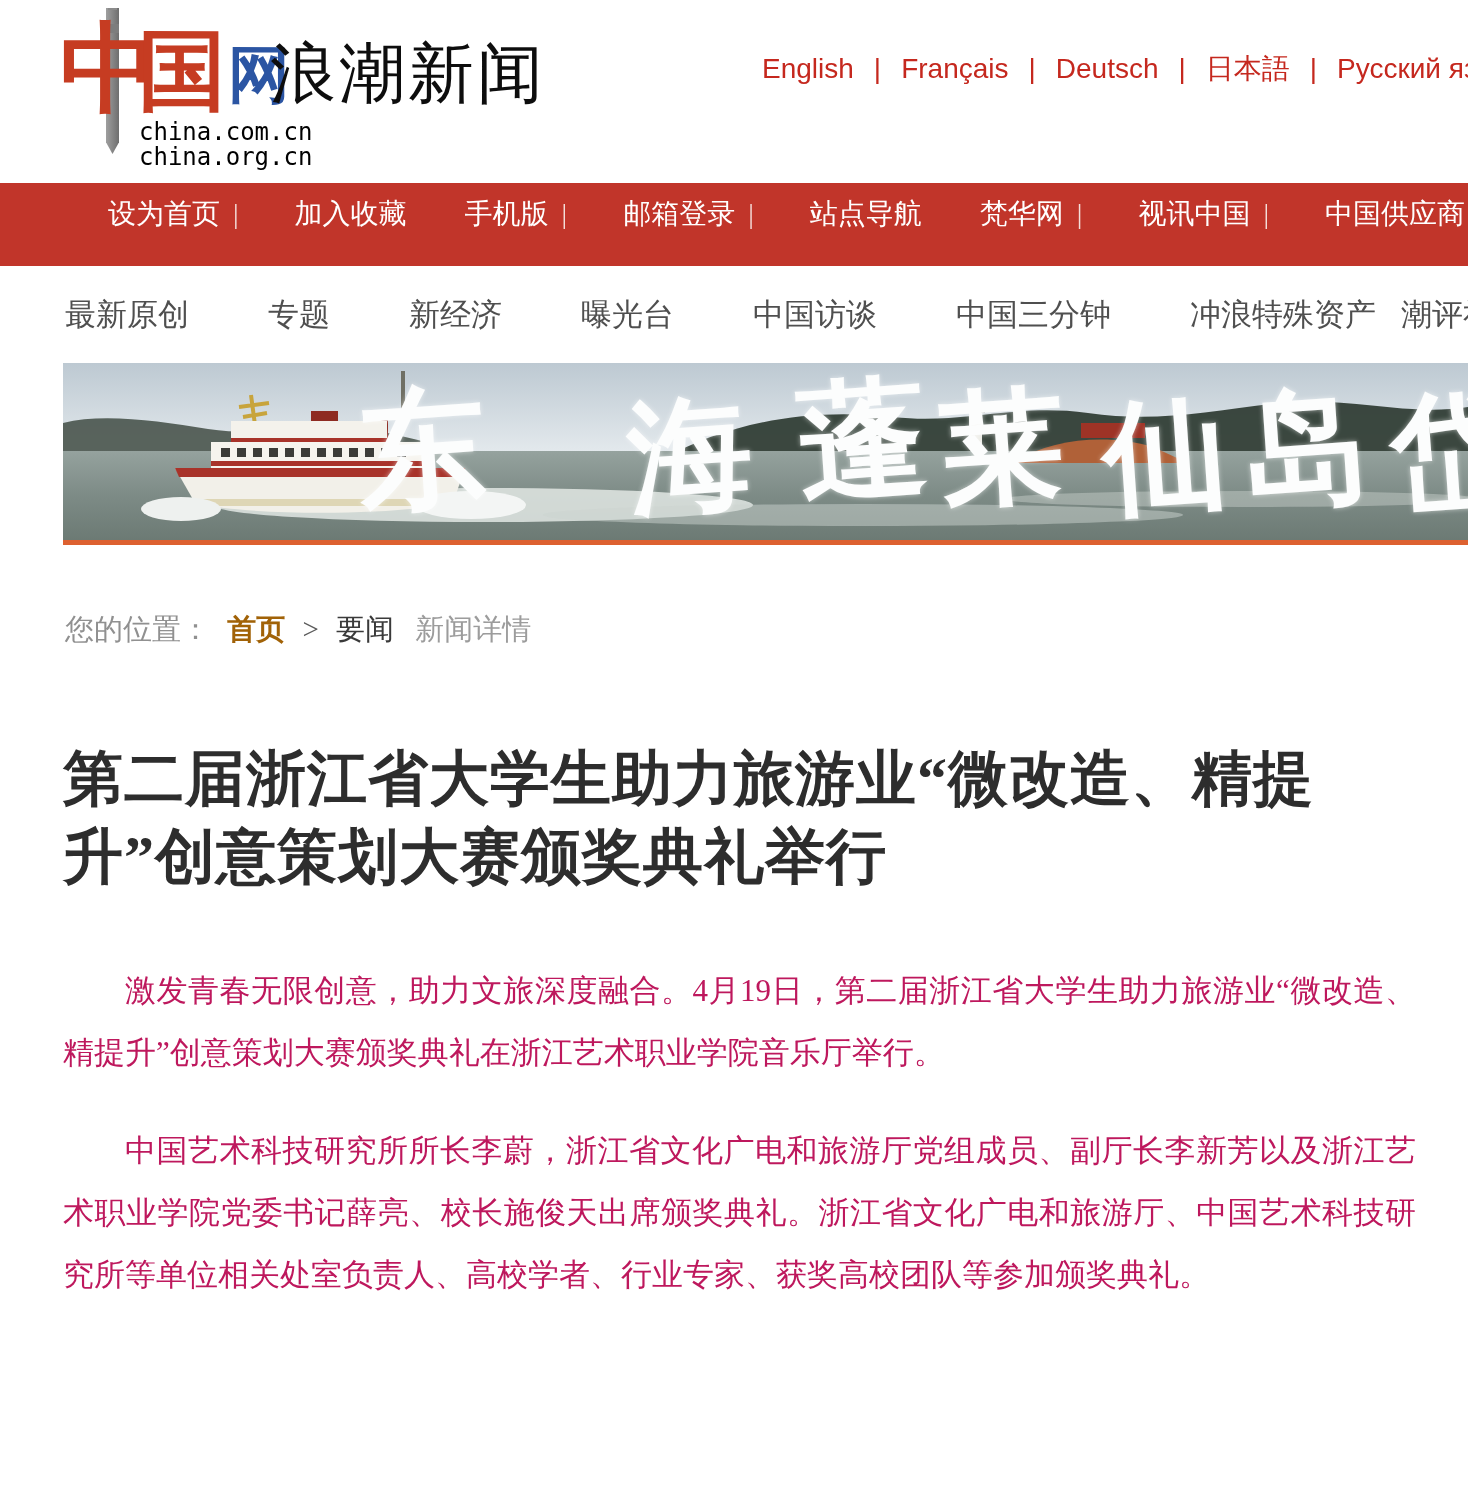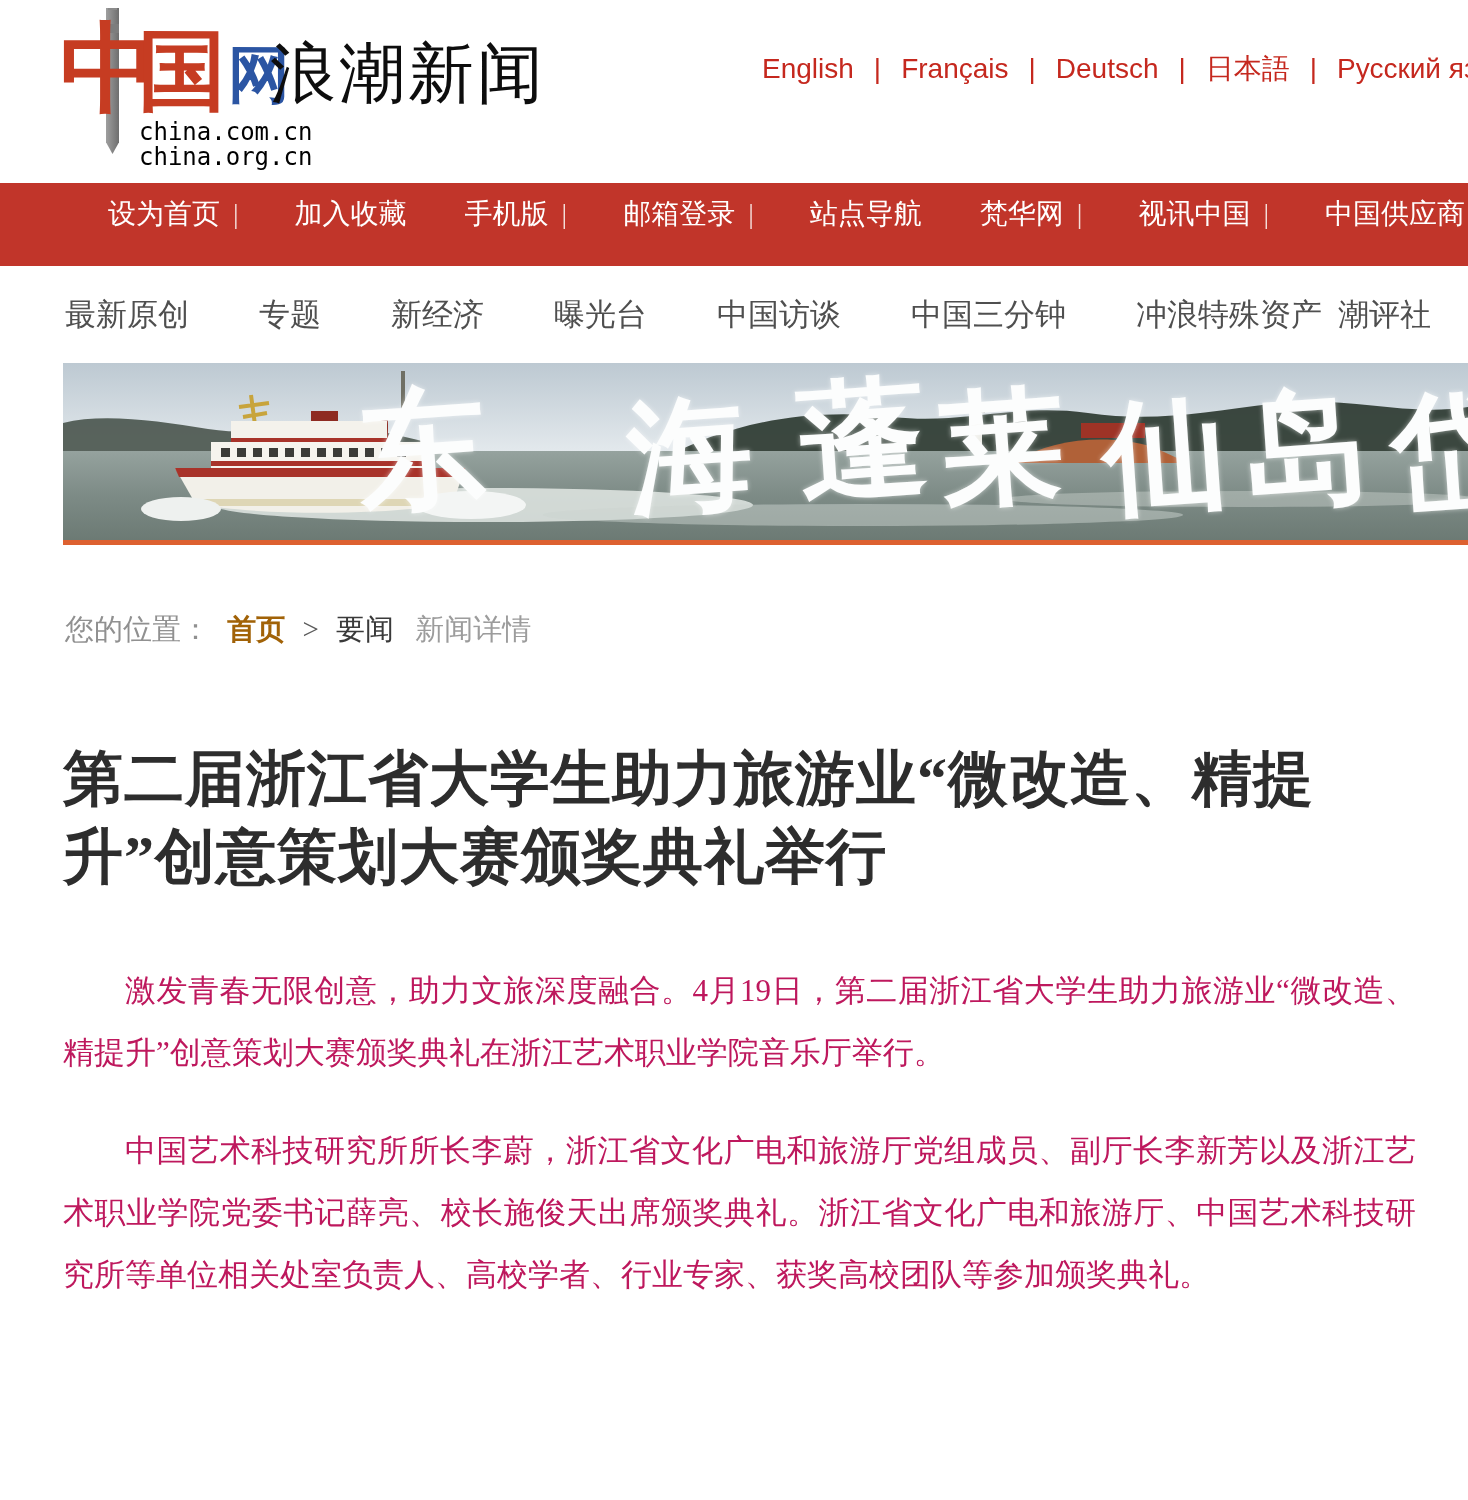--- a/index.html
+++ b/index.html
@@ -30,21 +30,21 @@
 
   
   .red-bar { height:83px; background:#c1352a; padding:12px 0 0 65px; color:#fff;
              font-size:28px; white-space:nowrap; overflow:hidden; }
   .red-bar a { color:#fff; text-decoration:none; cursor:pointer;margin-left:43px; }
   .red-bar .sep { margin:0 13px; color:#f4ddd9; }
   .red-bar .sp { display:inline-block; width:15px; }
 
   
   .chan-nav { height:97px; display:flex; align-items:center; padding-left:65px;
-              font-family:Liberation Serif, serif; font-size:31px; color:#4f4f4f; white-space:nowrap; }
+              font-family:Liberation Serif, serif; font-size:31px; color:#4f4f4f; white-space:nowrap;gap:9px; }
   .chan-nav a { color:#4f4f4f; text-decoration:none; cursor:pointer; margin-right:70px; }
   .chan-nav a:nth-of-type(7) { margin-right:16px; }
   .chan-nav a:last-of-type { margin-right:0; }
 
   
   .banner { position:relative; margin-left:63px; width:1405px; height:182px; overflow:hidden; }
   .scene { position:absolute; left:0; top:0; width:1405px; height:177px; display:block; }
   .strip { position:absolute; left:0; bottom:0; width:100%; height:5px; background:#dd6130; }
   .cal { position:absolute; color:#fcfdfd; font-weight:700; line-height:1;
          font-family:"DejaVu Serif", serif; transform:rotate(-4deg);

